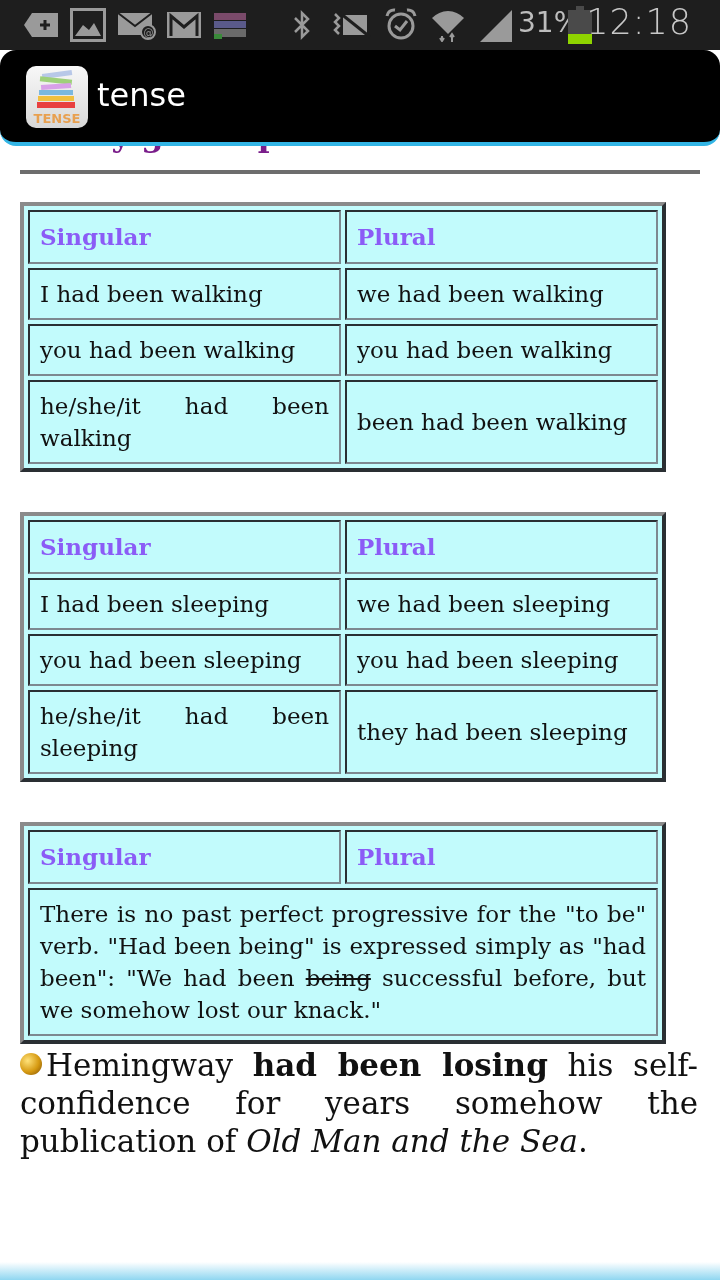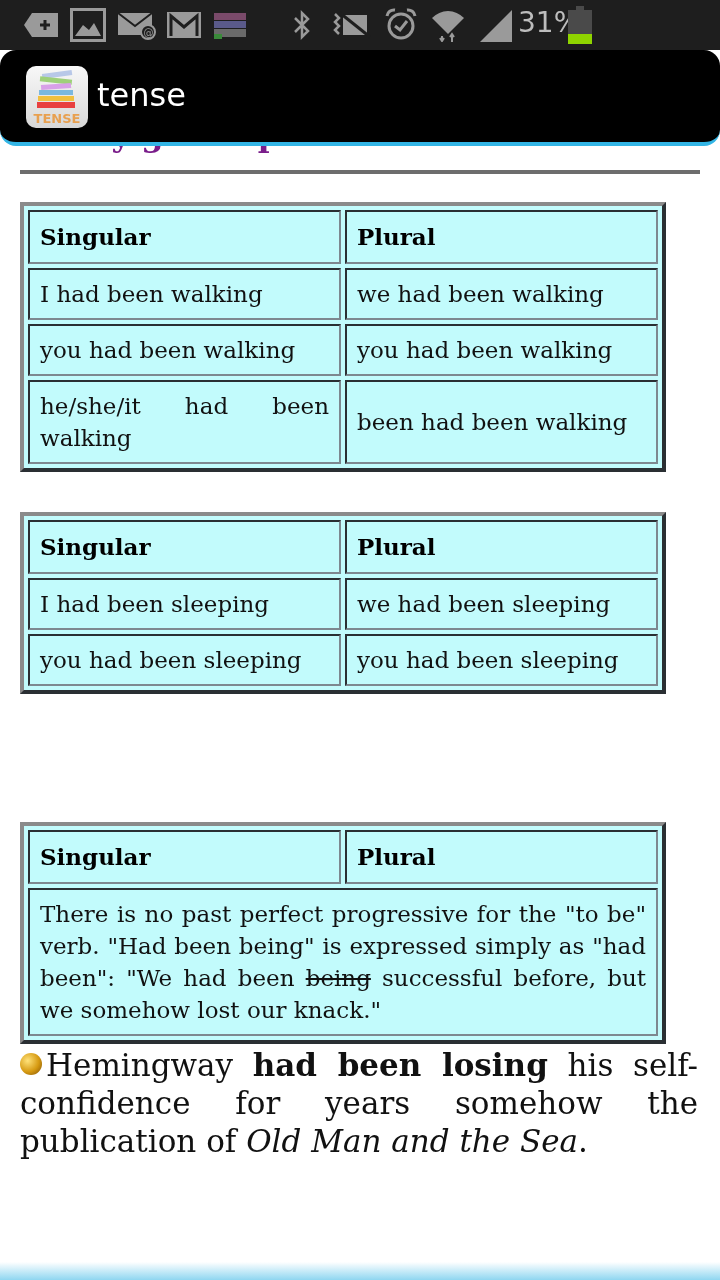--- a/index.html
+++ b/index.html
@@ -11,21 +11,21 @@
   .actionbar { position:absolute; left:0; top:50px; width:720px; height:92px; background:#000; border-bottom:4px solid #33b5e5;border-radius:16px; }
   .app-icon { position:absolute; left:26px; top:16px; width:62px; height:62px; border-radius:10px; background:linear-gradient(#f8f8f8,#d8d8d8); overflow:hidden; }
   .app-title { position:absolute; left:97px; top:26px; color:#fff; font-family:"DejaVu Sans", sans-serif; font-size:32px; }
   .content { position:absolute; left:0; top:146px; width:720px; height:1134px; overflow:hidden; }
   .cut-title { position:absolute; left:20px; top:-30px; font-size:32px; font-weight:bold; color:#7a1d8a; }
   .hr { position:absolute; left:20px; top:24px; width:680px; height:4px; background:#6d6d6d; }
   table.tense { position:absolute; left:20px; width:646px; border-collapse:separate; border-spacing:4px; background:#c2fbfc;
     border-top:4px solid #8a8a8a; border-left:4px solid #8a8a8a; border-right:4px solid #2a2f33; border-bottom:4px solid #2a2f33; }
   table.tense td { border-top:2px solid #2a2f33; border-left:2px solid #2a2f33; border-right:2px solid #7d8890; border-bottom:2px solid #7d8890;
     padding:8px 10px; font-size:23px; color:#111; vertical-align:middle; text-align:justify; text-align-last:left; line-height:32px; }
-  table.tense td.hd { color:#000000; font-weight:bold; height:34px; }
+  table.tense td.hd { color:#8b5cf6; font-weight:bold; height:34px; }
   table.tense td.c1 { width:289px; }
   .strike { text-decoration:line-through; }
   .para { position:absolute; left:20px; width:678px; font-size:31px; line-height:38px; color:#111; text-align:justify; }
   .bullet { display:inline-block; width:22px; height:22px; border-radius:50%; background:radial-gradient(circle at 35% 35%, #ffe27a, #d69a12 55%, #7a4d05); margin-right:4px; vertical-align:1px; }
   .bottom-glow { position:absolute; left:0; bottom:0; width:720px; height:18px; background:linear-gradient(rgba(255,255,255,0), rgba(51,181,229,0.55)); }
 </style>
 </head>
 <body>
 
 <div class="statusbar">
@@ -94,20 +94,21 @@
       </svg>
   </span>
   <span class="sb-text" style="left:518px;">31%</span>
   <span class="sb-icon" style="left:567px;top:6px;width:26px;height:38px;">
     <svg width="24" height="38" viewBox="0 0 24 38">
         <rect x="8" y="0" width="8" height="4" fill="#4a4a4a"></rect>
         <rect x="0" y="4" width="24" height="34" fill="#4a4a4a"></rect>
         <rect x="0" y="28" width="24" height="10" fill="#8fd400"></rect>
       </svg>
   </span>
+  <span class="sb-time">12:18</span>
 </div>
 
 <div class="actionbar">
   <div class="app-icon">
     <svg width="62" height="62" viewBox="0 0 62 62">
       <rect x="16" y="6" width="30" height="5" fill="#b8c8e8" transform="rotate(-8 31 8)"></rect>
       <rect x="14" y="12" width="32" height="5" fill="#9ed07a" transform="rotate(6 30 14)"></rect>
       <rect x="15" y="18" width="30" height="5" fill="#d8a0e8" transform="rotate(-4 30 20)"></rect>
       <rect x="13" y="24" width="34" height="5" fill="#7ab8e0"></rect>
       <rect x="12" y="30" width="36" height="5" fill="#f0c040"></rect>
@@ -150,20 +151,24 @@
       <td class="hd">Plural</td>
     </tr>
     <tr>
       <td class="c1">I had been sleeping</td>
       <td>we had been sleeping</td>
     </tr>
     <tr>
       <td class="c1">you had been sleeping</td>
       <td>you had been sleeping</td>
     </tr>
+    <tr>
+      <td class="c1">he/she/it had been sleeping</td>
+      <td>they had been sleeping</td>
+    </tr>
   </tbody>
     </table>
 
   <table class="tense" style="top:676px;">
     <tbody>
         <tr>
       <td class="hd c1">Singular</td>
       <td class="hd">Plural</td>
     </tr>
     <tr>

